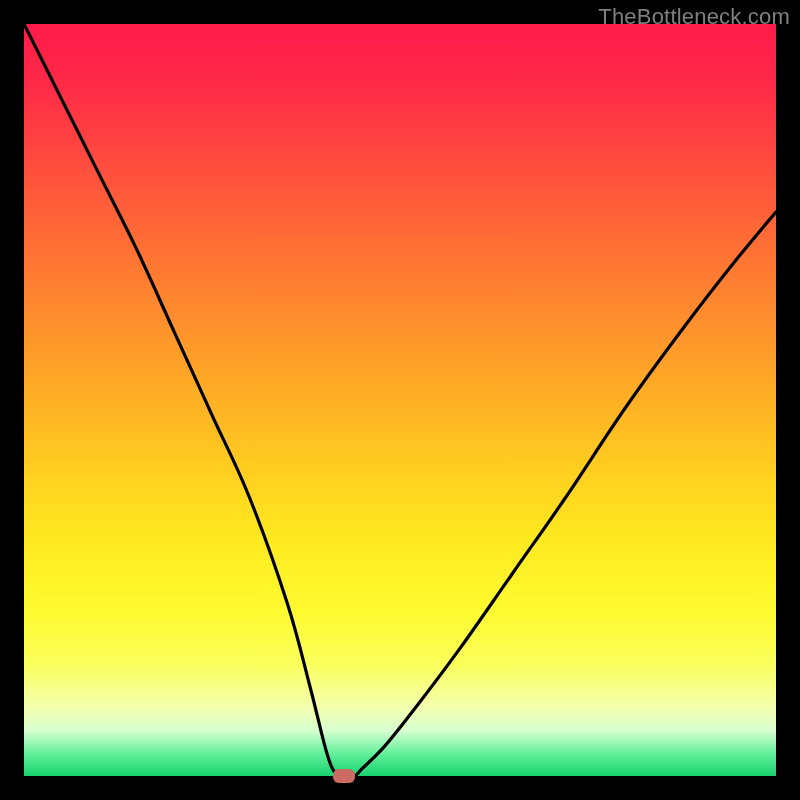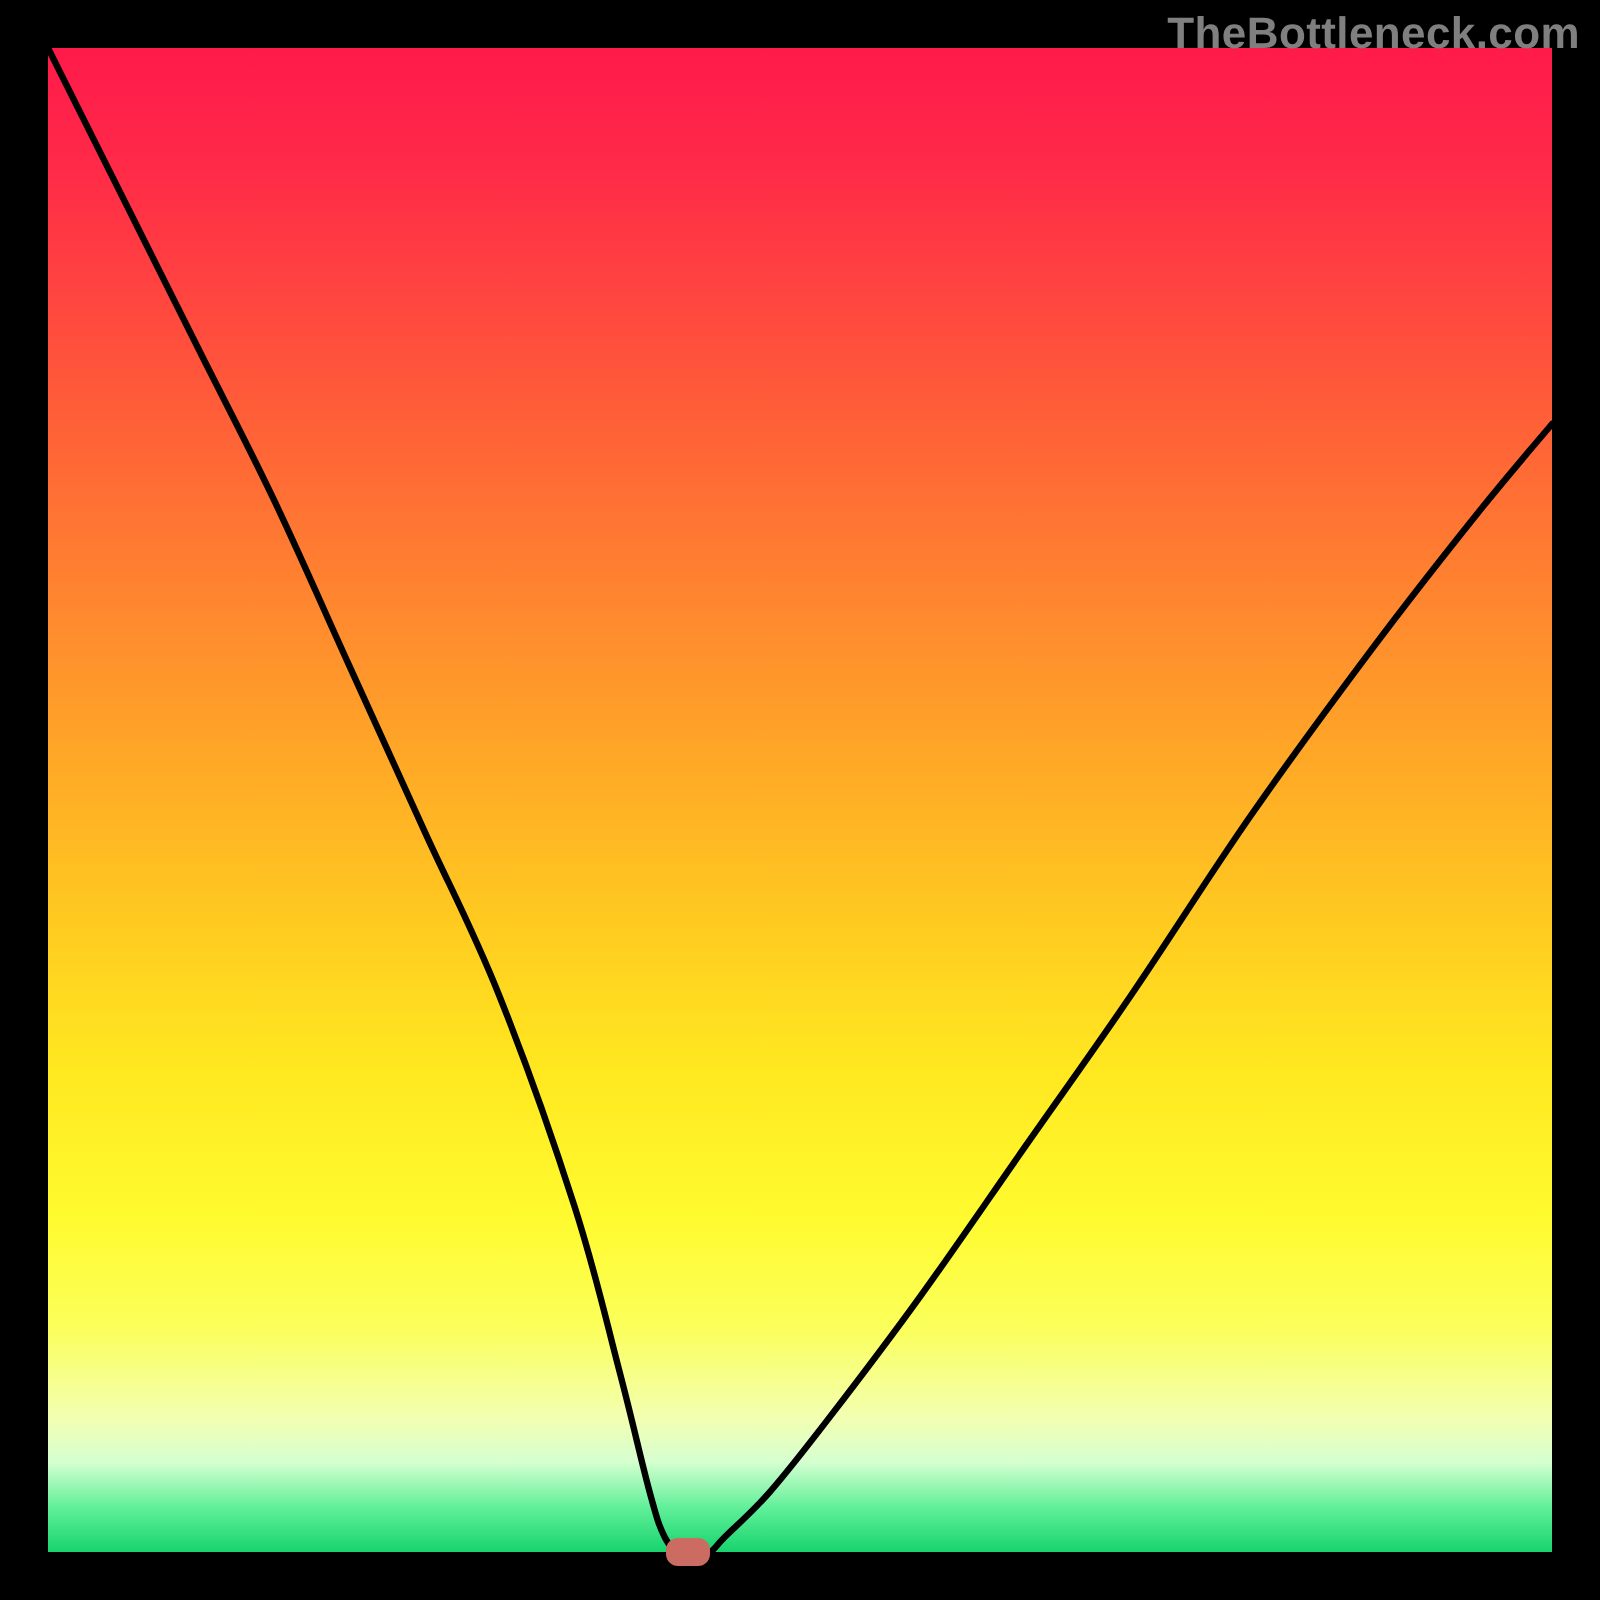--- a/index.html
+++ b/index.html
@@ -42,21 +42,21 @@
       #62f09a 97%,
       #17d36e 100%
     );
   }
   .watermark {
     position: absolute;
     top: 4px;
     right: 10px;
     color: #7f7f7f;
     font-size: 22px;
-    font-weight: 700;
+    font-weight: 400;
     letter-spacing: 0.2px;
     z-index: 20;
   }
   svg.curve {
     position: absolute;
     left: 0;
     top: 0;
     width: 752px;
     height: 752px;
     overflow: visible;

